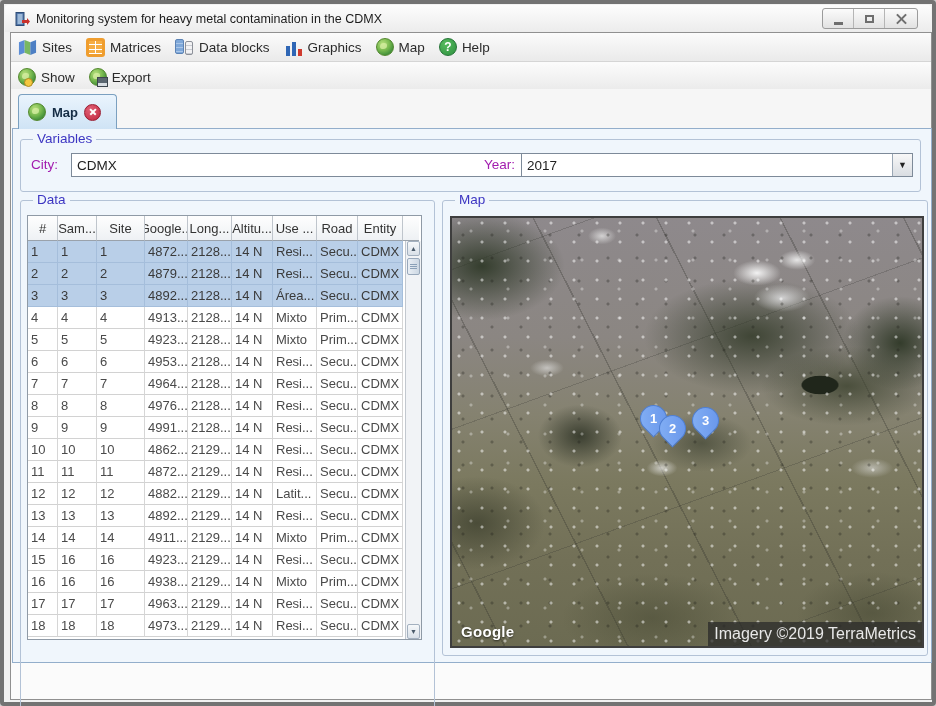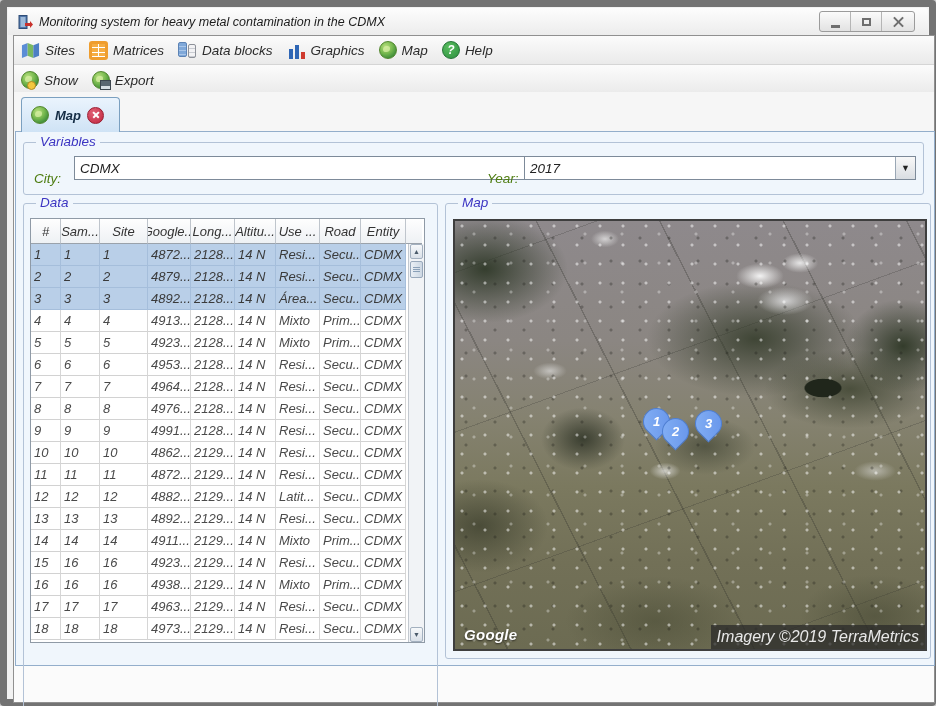--- a/index.html
+++ b/index.html
@@ -1,17 +1,17 @@
 <!DOCTYPE html>
 <html><head>
 <meta charset="utf-8">
 <style>
   html,body{margin:0;padding:0;background:#fff;font-family:"Liberation Sans",sans-serif;}
   .stage{position:relative;width:936px;height:706px;background:#cfcfcf;overflow:hidden;}
-  .window{position:absolute;inset:0;background:#f2f2f2;border:7px solid #737373;border-radius:4px;box-sizing:border-box;font-style:italic;}
+  .window{position:absolute;inset:0;background:#f2f2f2;border:4px solid #737373;border-radius:4px;box-sizing:border-box;}
 
   
   .titlebar{position:absolute;left:1px;top:1px;right:1px;height:27px;display:flex;align-items:center;
     background:linear-gradient(#fdfdfd,#ececec);border-radius:3px 3px 0 0;}
   .app-icon{margin:0 6px 0 9px;width:16px;height:16px;flex:0 0 16px;}
   .title-text{font-size:12.5px;color:#1c1c1c;}
   .win-controls{position:absolute;top:3px;right:13px;display:flex;border:1px solid #9b9b9b;border-radius:3px;overflow:hidden;background:linear-gradient(#fbfbfb,#e2e2e2);}
   .wbtn{width:30px;height:19px;display:flex;align-items:center;justify-content:center;border-right:1px solid #b5b5b5;position:relative;}
   .wbtn:last-child{border-right:none;width:32px;}
   .glyph-min{width:9px;height:3px;background:#6e6e6e;margin-top:9px;}
@@ -73,21 +73,21 @@
   .tab-close::after{transform:rotate(-45deg);}
 
   
   .content{position:absolute;left:1px;top:95px;width:920px;height:535px;background:#f0f6fc;
     border:1px solid #93aecb;box-sizing:border-box;}
 
   .groupbox{position:absolute;border:1px solid #b3c2d6;border-radius:3px;box-sizing:border-box;}
   .gb-label{position:absolute;top:-9px;left:12px;padding:0 4px;background:#f0f6fc;font-size:13.5px;color:#3c35c2;}
 
   .gb-vars{left:7px;top:10px;width:901px;height:53px;}
-  .field-label{position:absolute;font-size:13.5px;color:#4d7c0f;top:28px;}
+  .field-label{position:absolute;font-size:13.5px;color:#a21caf;top:17px;}
   .combo{position:absolute;top:13px;height:24px;background:#fff;border:1px solid #7d8a99;box-sizing:border-box;display:flex;}
   .combo-text{flex:1;font-size:13.5px;color:#222;display:flex;align-items:center;padding-left:5px;overflow:hidden;}
   .combo-btn{width:19px;border-left:1px solid #9aa7b5;background:linear-gradient(#f8f8f8,#d9dde2);
     display:flex;align-items:center;justify-content:center;font-size:9px;color:#222;}
 
   .gb-data{left:7px;top:71px;width:415px;height:552px;}
   .gb-map{left:429px;top:71px;width:486px;height:456px;}
 
   
   .table{position:absolute;left:6px;top:14px;width:393px;height:423px;border:1px solid #8f9aa6;background:#fff;box-sizing:content-box;}

